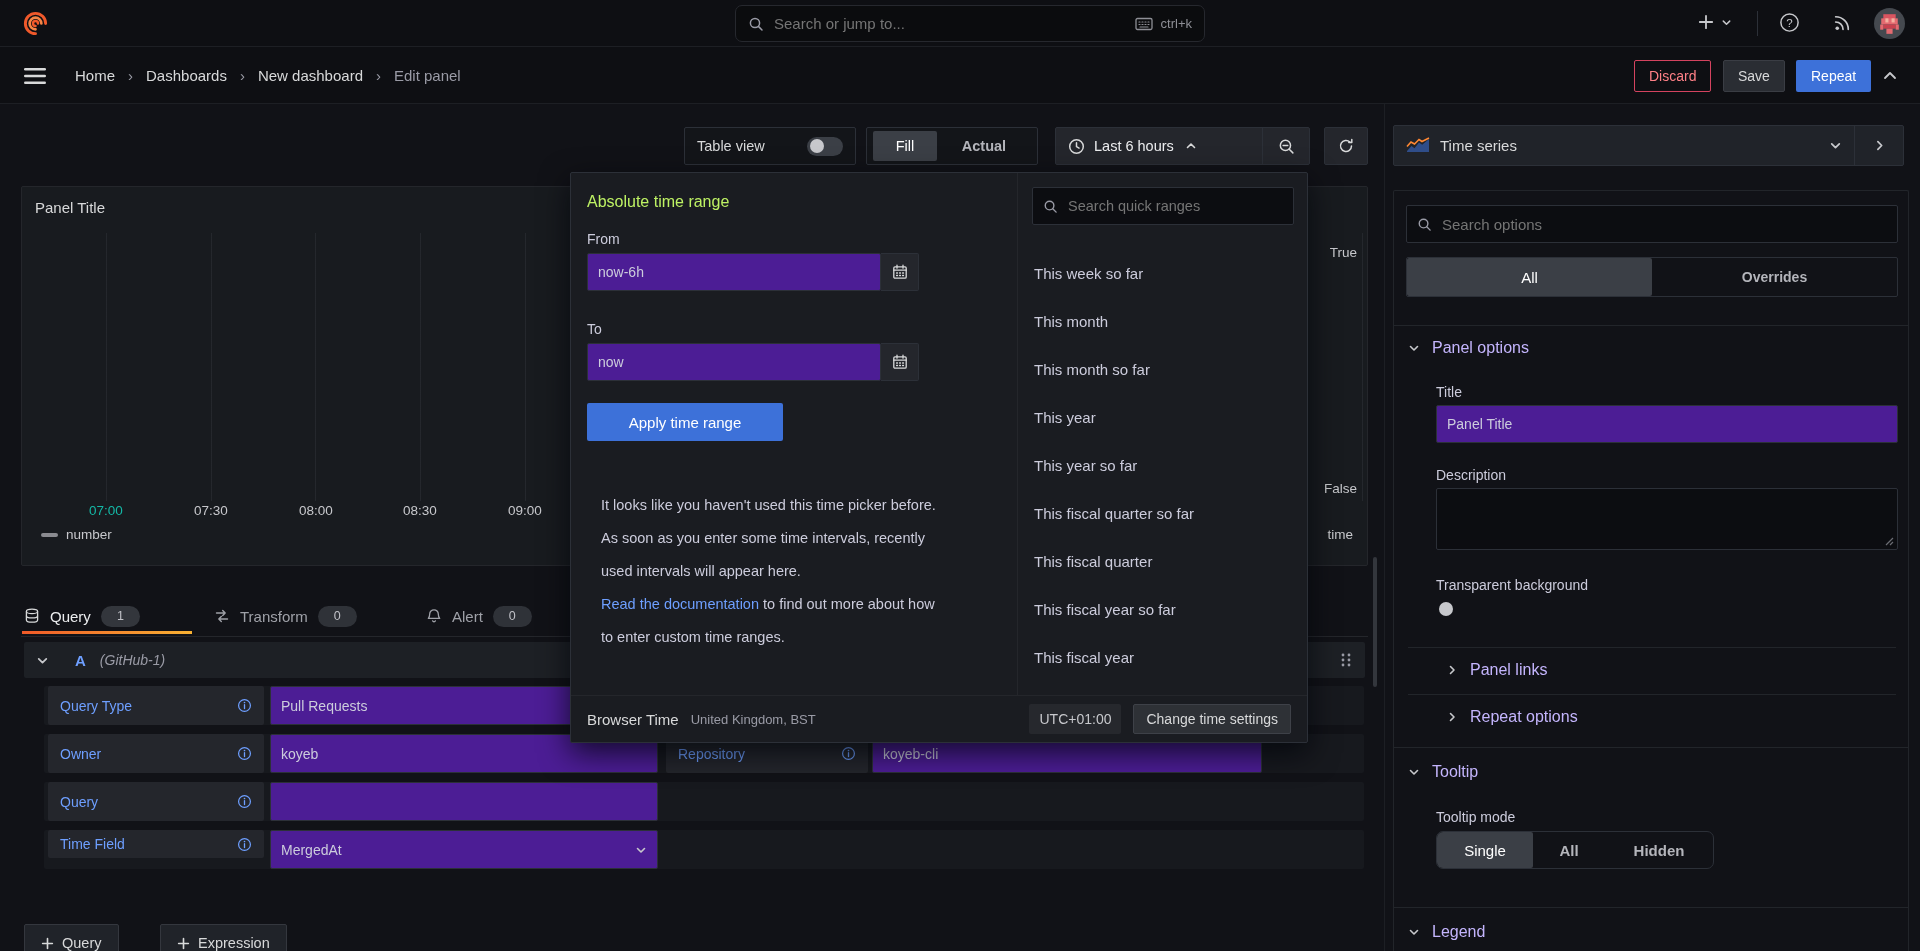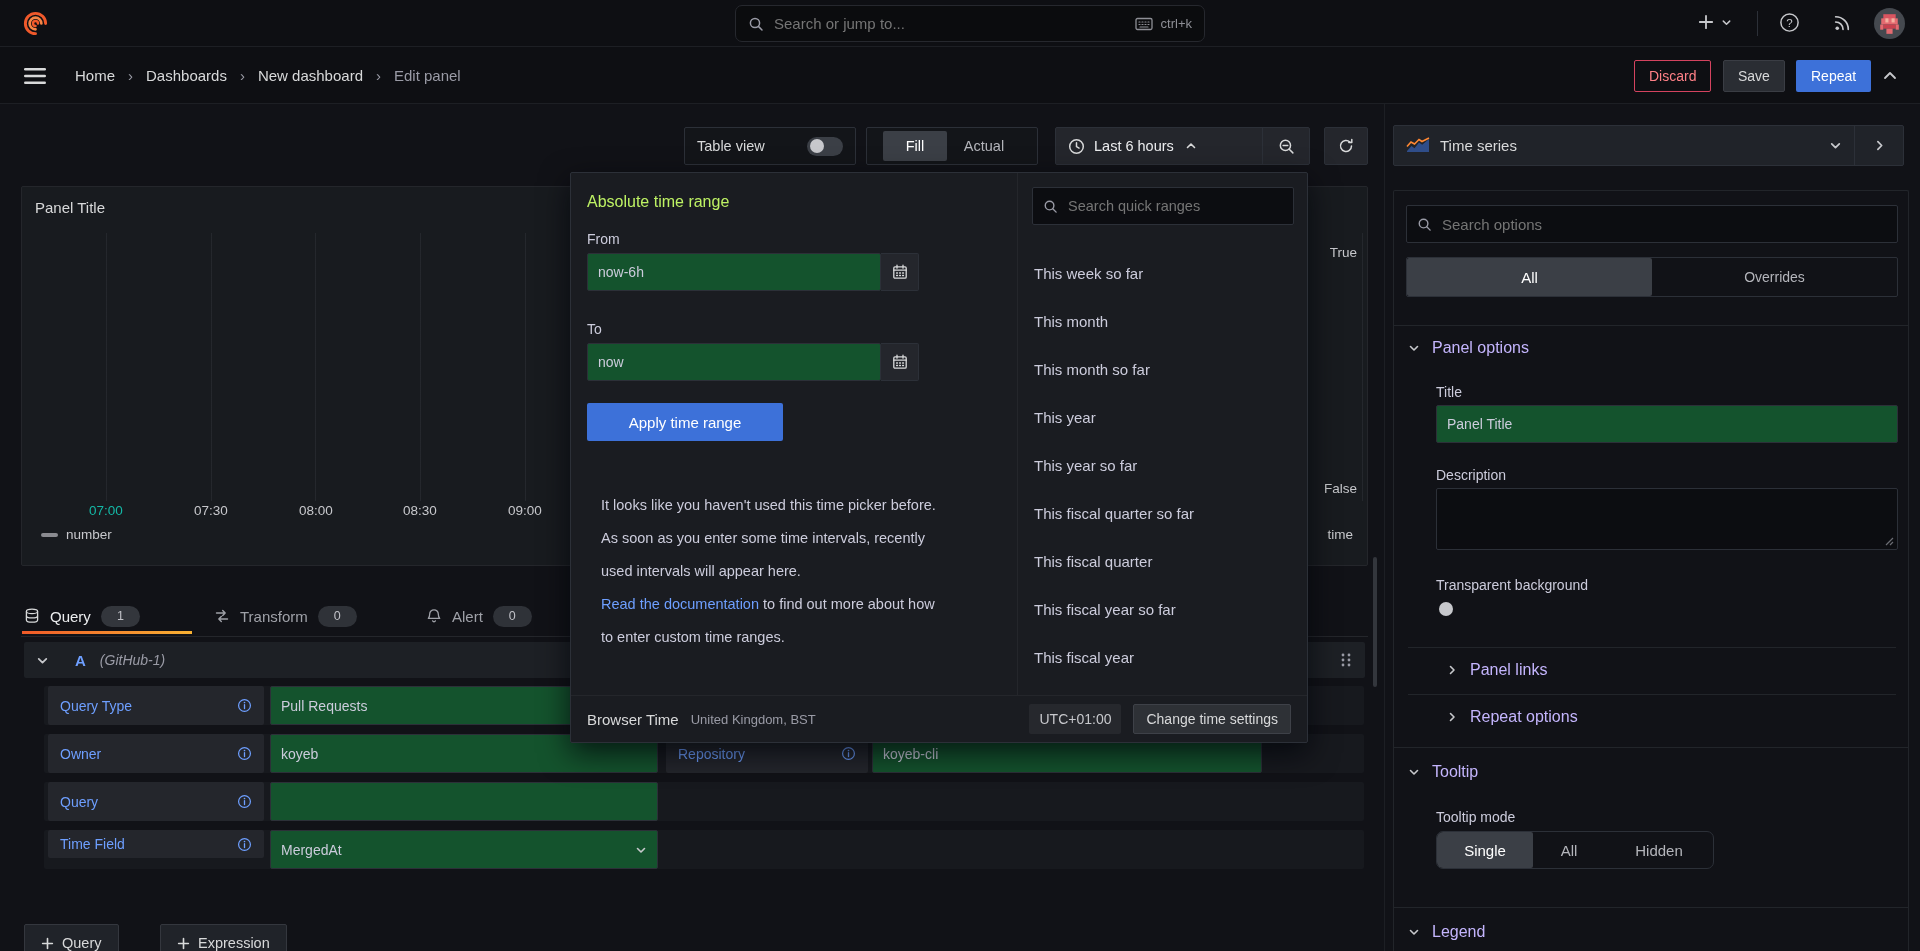--- a/index.html
+++ b/index.html
@@ -3,31 +3,31 @@
 <meta charset="utf-8">
 <style>
   html,body{margin:0;padding:0;background:#111217;overflow:hidden;
     font-family:"Liberation Sans","DejaVu Sans",sans-serif;}
   #app{position:relative;width:1920px;height:951px;background:#111217;color:#ccccdc;}
   .abs{position:absolute;}
   .row{display:flex;align-items:center;}
   .ic{display:inline-flex;align-items:center;justify-content:center;color:#adaeb5;flex:0 0 auto;}
   .muted{color:#9a9ba6;}
   .bar{background:#0e0f13;border-bottom:1px solid #1d1f24;box-sizing:border-box;}
-  .input{background:#14532d;border:1px solid #2c3038;border-radius:2px;color:#ccccdc;
+  .input{background:#4c1d95;border:1px solid #2c3038;border-radius:2px;color:#ccccdc;
     font-size:14px;padding:0 10px;height:38px;box-sizing:border-box;outline:none;
     font-family:"Liberation Sans","DejaVu Sans",sans-serif;}
   .group{border:1px solid #2c3038;border-radius:2px;box-sizing:border-box;background:#131519;}
   .btn{display:inline-flex;align-items:center;justify-content:center;border-radius:2px;
     font-size:14px;box-sizing:border-box;cursor:pointer;border:1px solid transparent;color:#d8d9da;}
   .btn-secondary{background:#2a2d33;border-color:#3a3d44;}
   .btn-primary{background:#3d71d9;color:#fff;}
   .btn-destructive{background:transparent;border-color:#d4435f;color:#ff8087;}
   .seg-on{background:#3b3f46;color:#fff;border-radius:2px;display:flex;align-items:center;justify-content:center;}
-  .seg-off{color:#b4b5bb;display:flex;align-items:center;justify-content:center;}
+  .seg-off{color:#b4b5bb;display:flex;align-items:center;justify-content:center;font-weight:bold;}
   .toggle{position:relative;width:36px;height:19px;border-radius:10px;background:#3b3f46;cursor:pointer;}
   .toggle .knob{position:absolute;left:3px;top:2.5px;width:14px;height:14px;border-radius:50%;background:#c7c8cc;}
   .pill{min-width:25px;height:21px;padding:0 7px;border-radius:11px;background:#2f3238;color:#c0c1c7;
     font-size:12.5px;display:inline-flex;align-items:center;justify-content:center;}
   .tab-label{font-size:15px;}
   .field-label{background:#24262c;border-radius:2px;display:flex;align-items:center;
     justify-content:space-between;padding:0 12px;box-sizing:border-box;color:#6e9fff;font-size:14px;}
   .stripe{background:#17191e;border-radius:2px;}
   .quick-item{height:48px;display:flex;align-items:center;padding-left:16px;font-size:15px;color:#ccccdc;cursor:pointer;}
   .side-label{font-size:14px;color:#ccccdc;}
@@ -132,21 +132,21 @@
     </span>
   </div>
 
   <div class="abs row group" style="left:684px;top:127px;width:172px;height:38px;padding:0 12px;justify-content:space-between;">
     <span style="font-size:14.5px;color:#d8d9da;">Table view</span>
     <span class="toggle">
         <span class="knob"></span>
       </span>
   </div>
 
-  <div class="abs row group" style="left:866px;top:127px;width:172px;height:38px;padding:16px;">
+  <div class="abs row group" style="left:866px;top:127px;width:172px;height:38px;padding:6px;">
     <div class="seg-on" style="width:64px;height:30px;font-size:14.5px;">Fill</div>
     <div class="seg-off" style="flex:1;height:30px;font-size:14.5px;">Actual</div>
   </div>
 
   <div class="abs row" style="left:1055px;top:127px;width:255px;height:38px;border:1px solid #2c3038;border-radius:2px;background:#24262c;box-sizing:border-box;">
     <div class="row" style="flex:1;height:100%;padding:0 12px;gap:9px;cursor:pointer;">
       <span class="ic">
         <svg width="17" height="17" viewBox="0 0 16 16" fill="none">
             <circle cx="8" cy="8" r="6.4" stroke="#d8d9da" stroke-width="1.4"></circle>
             <path d="M8 4.5V8l2.4 1.6" stroke="#d8d9da" stroke-width="1.4" stroke-linecap="round"></path>

